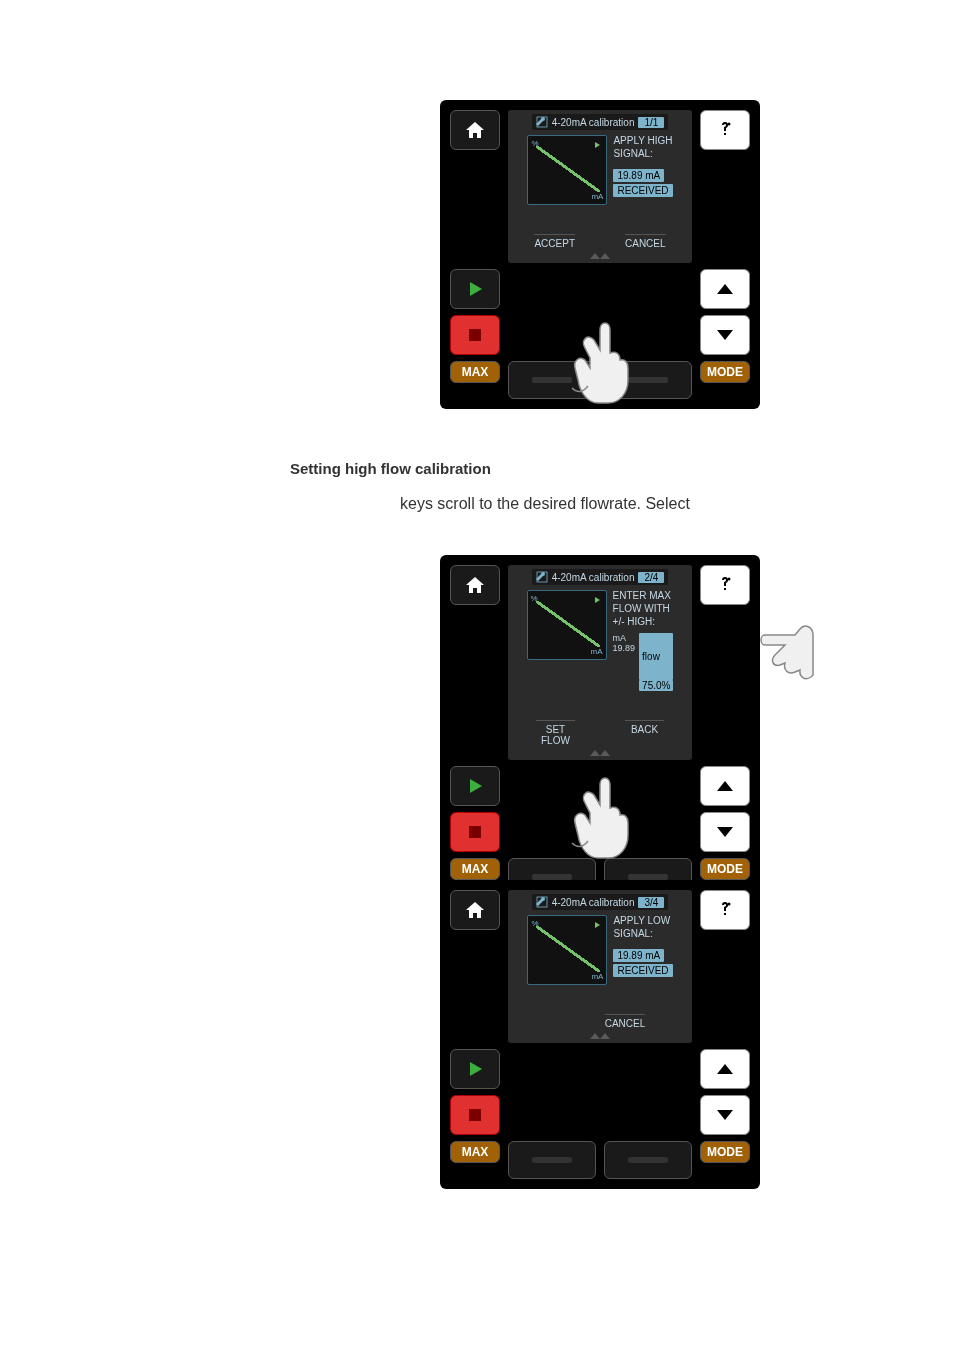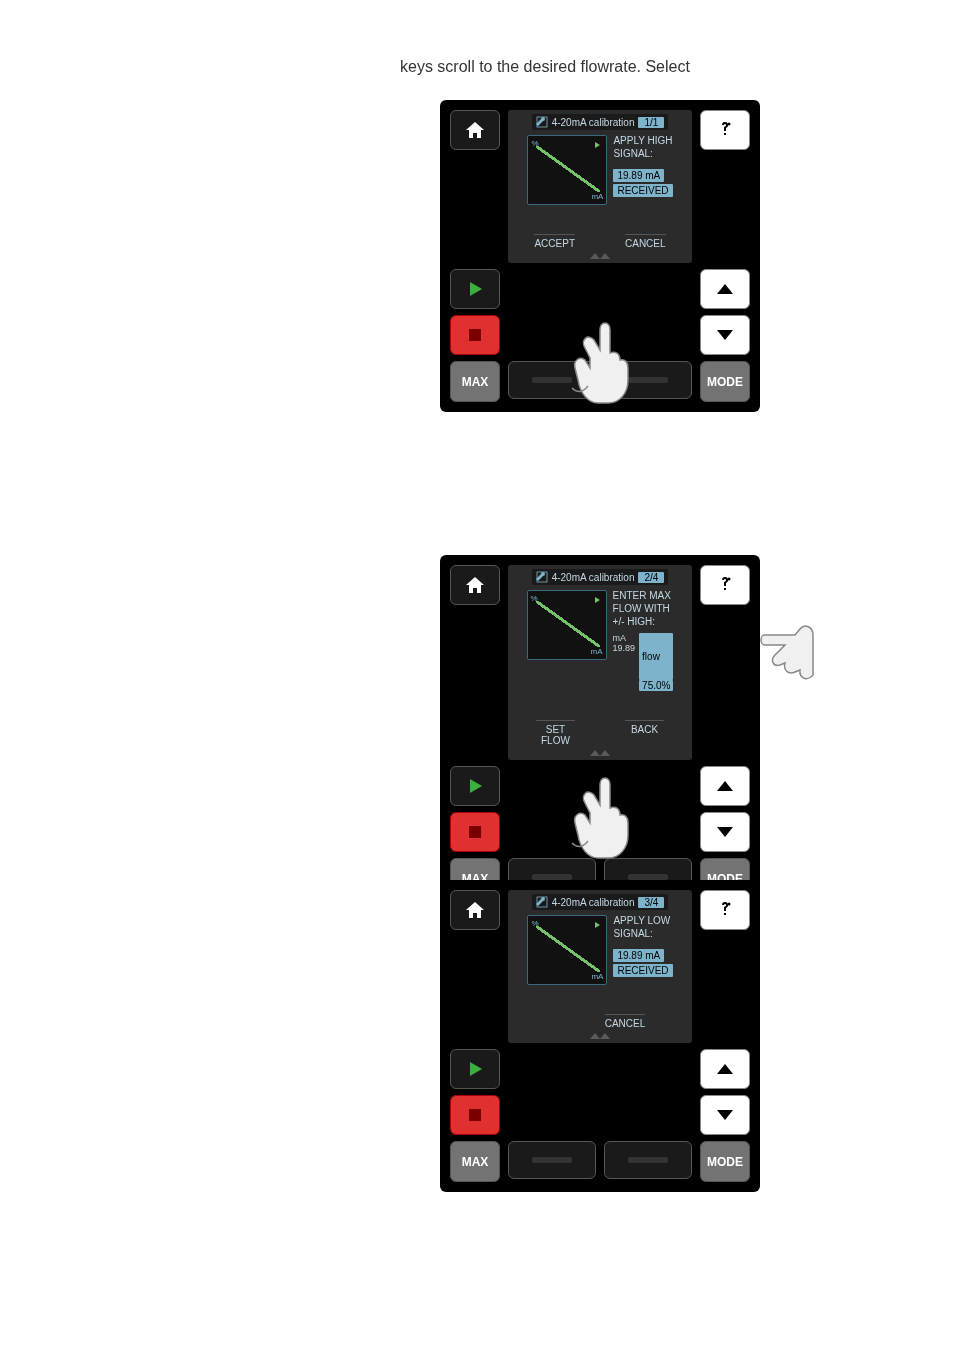--- a/index.html
+++ b/index.html
@@ -24,21 +24,21 @@
     width: 50px; height: 40px; border-radius: 6px;
     display: flex; align-items: center; justify-content: center;
     border: 1px solid #555; flex-shrink: 0;
   }
   .btn.dark { background: #1a1a1a; }
   .btn.white { background: #fff; border: 1px solid #888; }
   .btn.home svg, .btn.play svg, .btn.stop { }
   .btn.stop { background: #e03030; border: 1px solid #a00; }
 
   .label-btn {
-    width: 50px; height: 41px; border-radius: 6px; background: #737373;
+    width: 50px; height: 22px; border-radius: 6px; background: #a16207;
     border: 1px solid #555; display: flex; align-items: center; justify-content: center;
     color: #fff; font-weight: bold; font-size: 12px;
   }
 
   .bar-btn {
     flex: 1; height: 38px; border-radius: 6px; background: #1a1a1a;
     border: 1px solid #555; display: flex; align-items: center; justify-content: center;
   }
   .bar-btn .slot { width: 40px; height: 6px; background: #333; border-radius: 2px; }
 
@@ -183,20 +183,21 @@
       </div>
     </div>
     <div class="hand" style="left:130px; top:218px;">
       <svg viewBox="0 0 70 90">
           <path d="M35 5 C38 5 40 8 40 12 V35 C45 33 50 35 50 42 C55 41 58 44 58 50 V62 C58 75 50 85 38 85 H28 C18 85 10 75 8 62 L5 50 C3 42 10 38 15 42 L20 50 V40 L15 30 C10 22 18 15 24 22 L30 32 V12 C30 8 32 5 35 5 Z" fill="#f0f0f0" stroke="#888" stroke-width="1.5"></path>
           <path d="M2 70 Q10 78 18 68" fill="none" stroke="#888" stroke-width="1.5"></path>
         </svg>
     </div>
   </div>
 
+  <h3 class="heading">Setting high flow calibration</h3>
   <p class="para">keys scroll to the desired flowrate. Select</p>
 
   <div class="device-wrap dev2">
     <div class="device">
       <div class="row">
         <div class="btn dark">
           <svg width="24" height="20" viewBox="0 0 24 20">
               <path d="M12 2 L21 10 H18 V18 H14 V13 H10 V18 H6 V10 H3 Z" fill="#fff"></path>
             </svg>
         </div>

